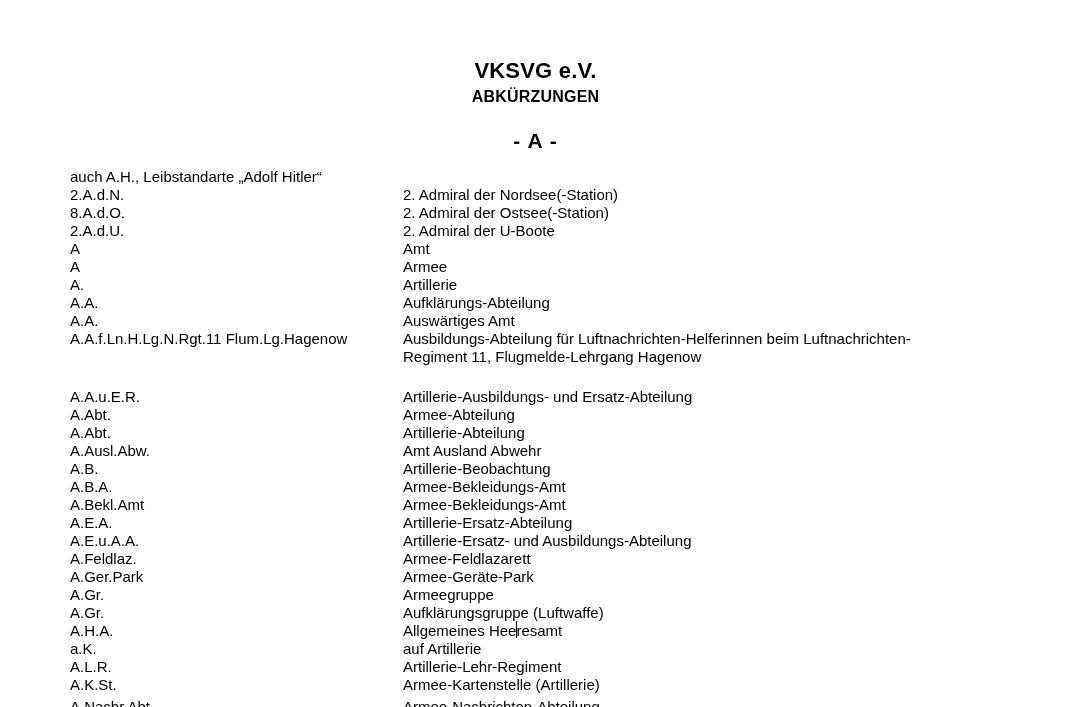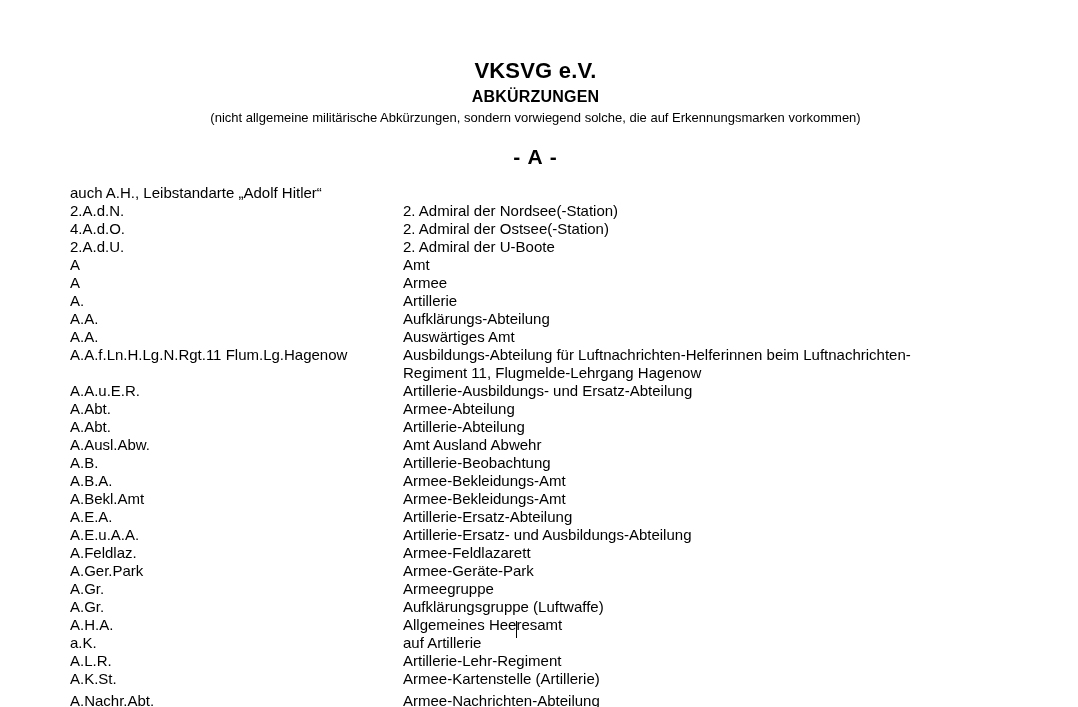--- a/index.html
+++ b/index.html
@@ -47,21 +47,21 @@
   .list {
     margin-top: 16px;
   }
   .row {
     display: flex;
     align-items: flex-start;
     padding-left: 70px;
     font-size: 15px;
     line-height: 18px;
   }
-  .row.gap-before { margin-top: 0; }
+  .row.gap-before { margin-top: 22px; }
   .row.partial { margin-top: 4px; }
   .cell-abbr {
     width: 333px;
     flex: 0 0 333px;
     white-space: nowrap;
   }
   .cell-desc {
     white-space: pre-line;
   }
   .caret {
@@ -74,36 +74,35 @@
   }
 </style>
 </head>
 <body>
 
 <div class="page">
 
   <div class="header">
     <div class="title">VKSVG e.V.</div>
     <div class="title2">ABKÜRZUNGEN</div>
-    <div class="note">(nicht allgemeine militärische Abkürzungen, sondern vorwiegend solche, die auf Erkennungsmarken vorkommen)</div>
     <div class="section-letter">- A -</div>
   </div>
 
   <div class="list" id="abbr-list">
     <div class="row">
       <div class="cell-desc">auch A.H., Leibstandarte „Adolf Hitler“</div>
     </div>
 
     <div class="row">
       <div class="cell-abbr">2.A.d.N.</div>
       <div class="cell-desc">2. Admiral der Nordsee(-Station)</div>
     </div>
 
     <div class="row">
-      <div class="cell-abbr">4.A.d.O.</div>
+      <div class="cell-abbr">8.A.d.O.</div>
       <div class="cell-desc">2. Admiral der Ostsee(-Station)</div>
     </div>
 
     <div class="row">
       <div class="cell-abbr">2.A.d.U.</div>
       <div class="cell-desc">2. Admiral der U-Boote</div>
     </div>
 
     <div class="row">
       <div class="cell-abbr">A</div>

